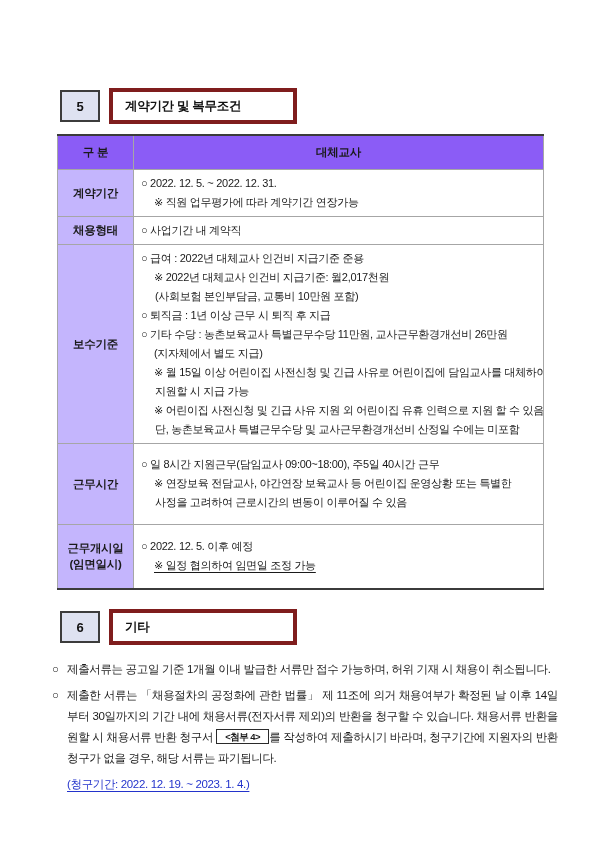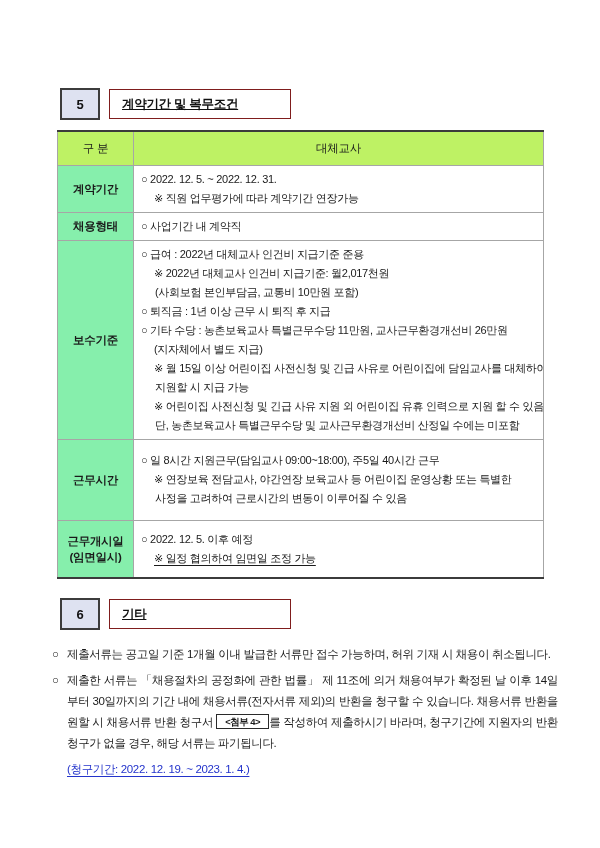--- a/index.html
+++ b/index.html
@@ -13,49 +13,49 @@
   
   .sec{display:flex;align-items:center;gap:9px;margin-left:60px;}
   .sec5{padding-top:88px;}
   .sec6{margin-top:19px;}
   .sec-num{
     width:36px;height:28px;background:#dee2f1;border:2px solid #3c3c3c;
     display:flex;align-items:center;justify-content:center;
     font-weight:bold;font-size:13px;color:#111;
   }
   .sec-title-box{
-    width:168px;height:28px;border:1px solid #7f1d1d;background:#fff;
+    width:168px;height:28px;border:4px solid #7f1d1d;background:#fff;
     display:flex;align-items:center;padding-left:12px;
-    font-weight:bold;font-size:12.5px;letter-spacing:-0.3px;color:#111;text-decoration:underline;
+    font-weight:bold;font-size:12.5px;letter-spacing:-0.3px;color:#111;
   }
 
   
   #spec-table{
     width:487px;margin:10px 0 0 57px;border-collapse:collapse;
     border-top:2.4px solid #3b3b3b;border-bottom:2.4px solid #3b3b3b;
     table-layout:fixed;
   }
   #spec-table th,#spec-table td{
     border:1px solid #a6a6a6;font-size:11px;letter-spacing:-0.3px;
   }
   #spec-table thead tr{height:34px;}
-  #spec-table thead th{background:#bef264;font-weight:normal;font-size:11.5px;text-align:center;}
+  #spec-table thead th{background:#8b5cf6;font-weight:bold;font-size:11.5px;text-align:center;}
   #spec-table th.col-label{width:73px;}
   #spec-table tbody th{
-    background:#86efac;font-weight:bold;text-align:center;
+    background:#c4b5fd;font-weight:bold;text-align:center;
     white-space:pre-line;line-height:16px;font-size:11.5px;vertical-align:middle;
   }
   #spec-table tbody td{
     background:#fff;vertical-align:middle;padding:4px 7px;overflow:hidden;
   }
   #spec-table tbody tr:nth-child(1){height:46px;}
   #spec-table tbody tr:nth-child(2){height:27px;padding-left:20px;}
   #spec-table tbody tr:nth-child(3){height:198px;}
   #spec-table tbody tr:nth-child(4){height:81px;}
-  #spec-table tbody tr:nth-child(5){height:58px;}
+  #spec-table tbody tr:nth-child(5){height:65px;}
   .cell-line{line-height:19px;white-space:nowrap;}
   .ind0{margin-left:0;}
   .ind1{margin-left:13px;}
   .ind2{margin-left:14px;}
   .bold{font-weight:normal;}
   .underline{text-decoration:underline;text-underline-offset:3px;}
   .blue{color:#2333cb;}
 
   
   .bullets{margin:14px 0 0 52px;width:506px;}

